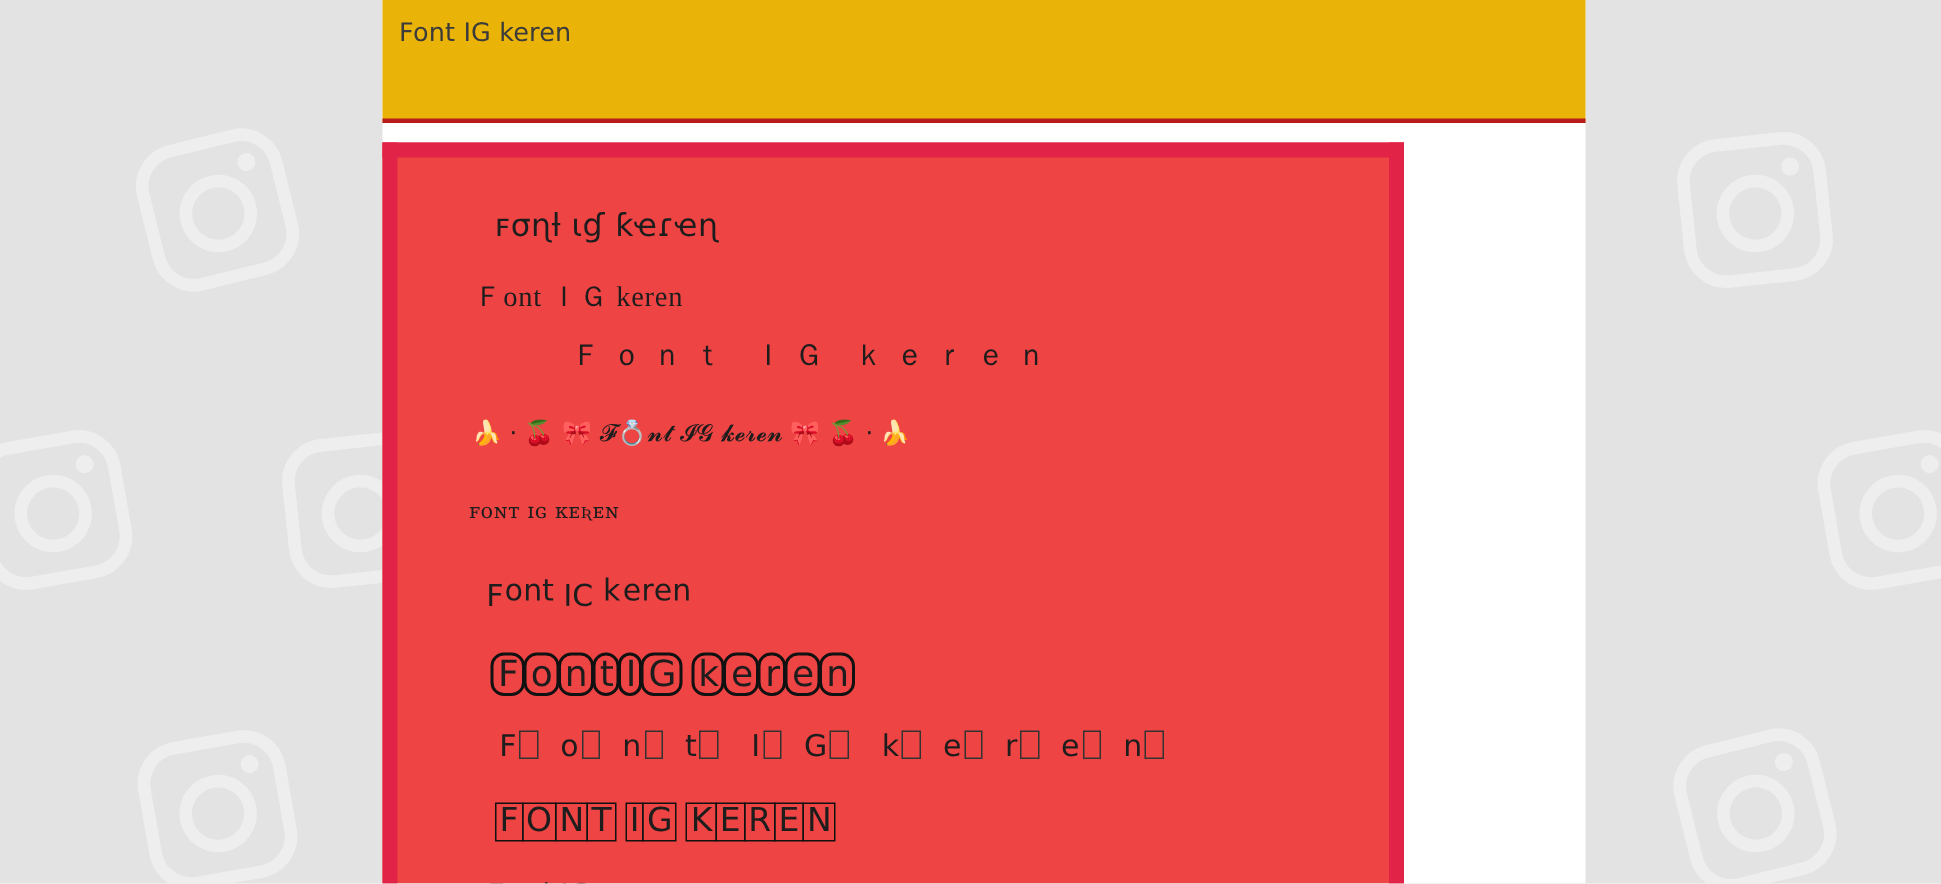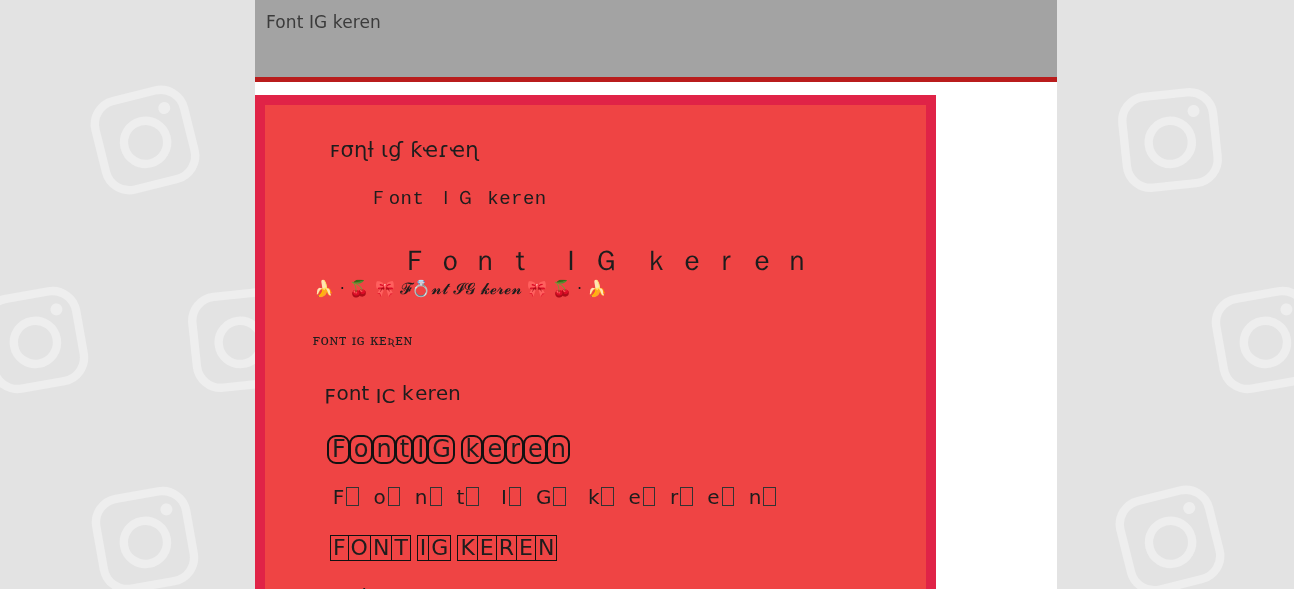--- a/index.html
+++ b/index.html
@@ -41,22 +41,22 @@
     z-index: 2;
   }
 
   
   #input-panel {
     position: absolute;
     left: 0;
     top: 0;
     width: 802px;
     height: 82px;
-    background: #a3a3a3;
-    border-bottom: 5px solid #b91c1c;
+    background: #eab308;
+    border-bottom: 3px solid #b91c1c;
     box-sizing: border-box;
   }
   #input-text {
     position: absolute;
     left: 11px;
     top: 12px;
     font-size: 17px;
     color: #3b3b3b;
     font-family: "DejaVu Sans", sans-serif;
     letter-spacing: 0.1px;
@@ -88,22 +88,22 @@
   .result-row {
     position: absolute;
     left: 9px;
     white-space: pre;
     color: #1d1d1d;
     font-family: "DejaVu Sans", sans-serif;
   }
 
   
   .r0 { top: 9px;   font-size: 21px; font-family: "DejaVu Sans", sans-serif; letter-spacing: 0.3px; }
-  .r1 { top: 58px;  font-size: 19px; font-family: Liberation Mono, monospace; letter-spacing: 0.5px;}
-  .r2 { top: 104px; font-size: 28px; font-family: "DejaVu Sans", sans-serif; letter-spacing: 0px;}
+  .r1 { top: 58px;  font-size: 19px; font-family: Liberation Serif, serif; letter-spacing: 0.5px;}
+  .r2 { top: 94px; font-size: 20px; font-family: "DejaVu Sans", sans-serif; letter-spacing: 0px;}
   .r3 { top: 155px; font-size: 16px; font-family: "DejaVu Sans", sans-serif; }
   .r4 { top: 209px; font-size: 14px; font-family: "DejaVu Serif", serif; letter-spacing: 0.4px;}
   .r5 { top: 255px; font-size: 20px; font-family: "DejaVu Sans", sans-serif; }
   .r6 { top: 302px; font-size: 24px; font-family: "DejaVu Sans", sans-serif; letter-spacing: -1px;}
   .r7 { top: 356px; font-size: 20px; font-family: "DejaVu Sans", sans-serif; letter-spacing: 1px;}
   .r8 { top: 405px; font-size: 22px; font-family: "DejaVu Sans", sans-serif; letter-spacing: 0px;}
   .r9 { top: 455px; font-size: 20px; font-family: "DejaVu Sans", sans-serif; }
 
   
   .fullwidth { letter-spacing: 7px; }

